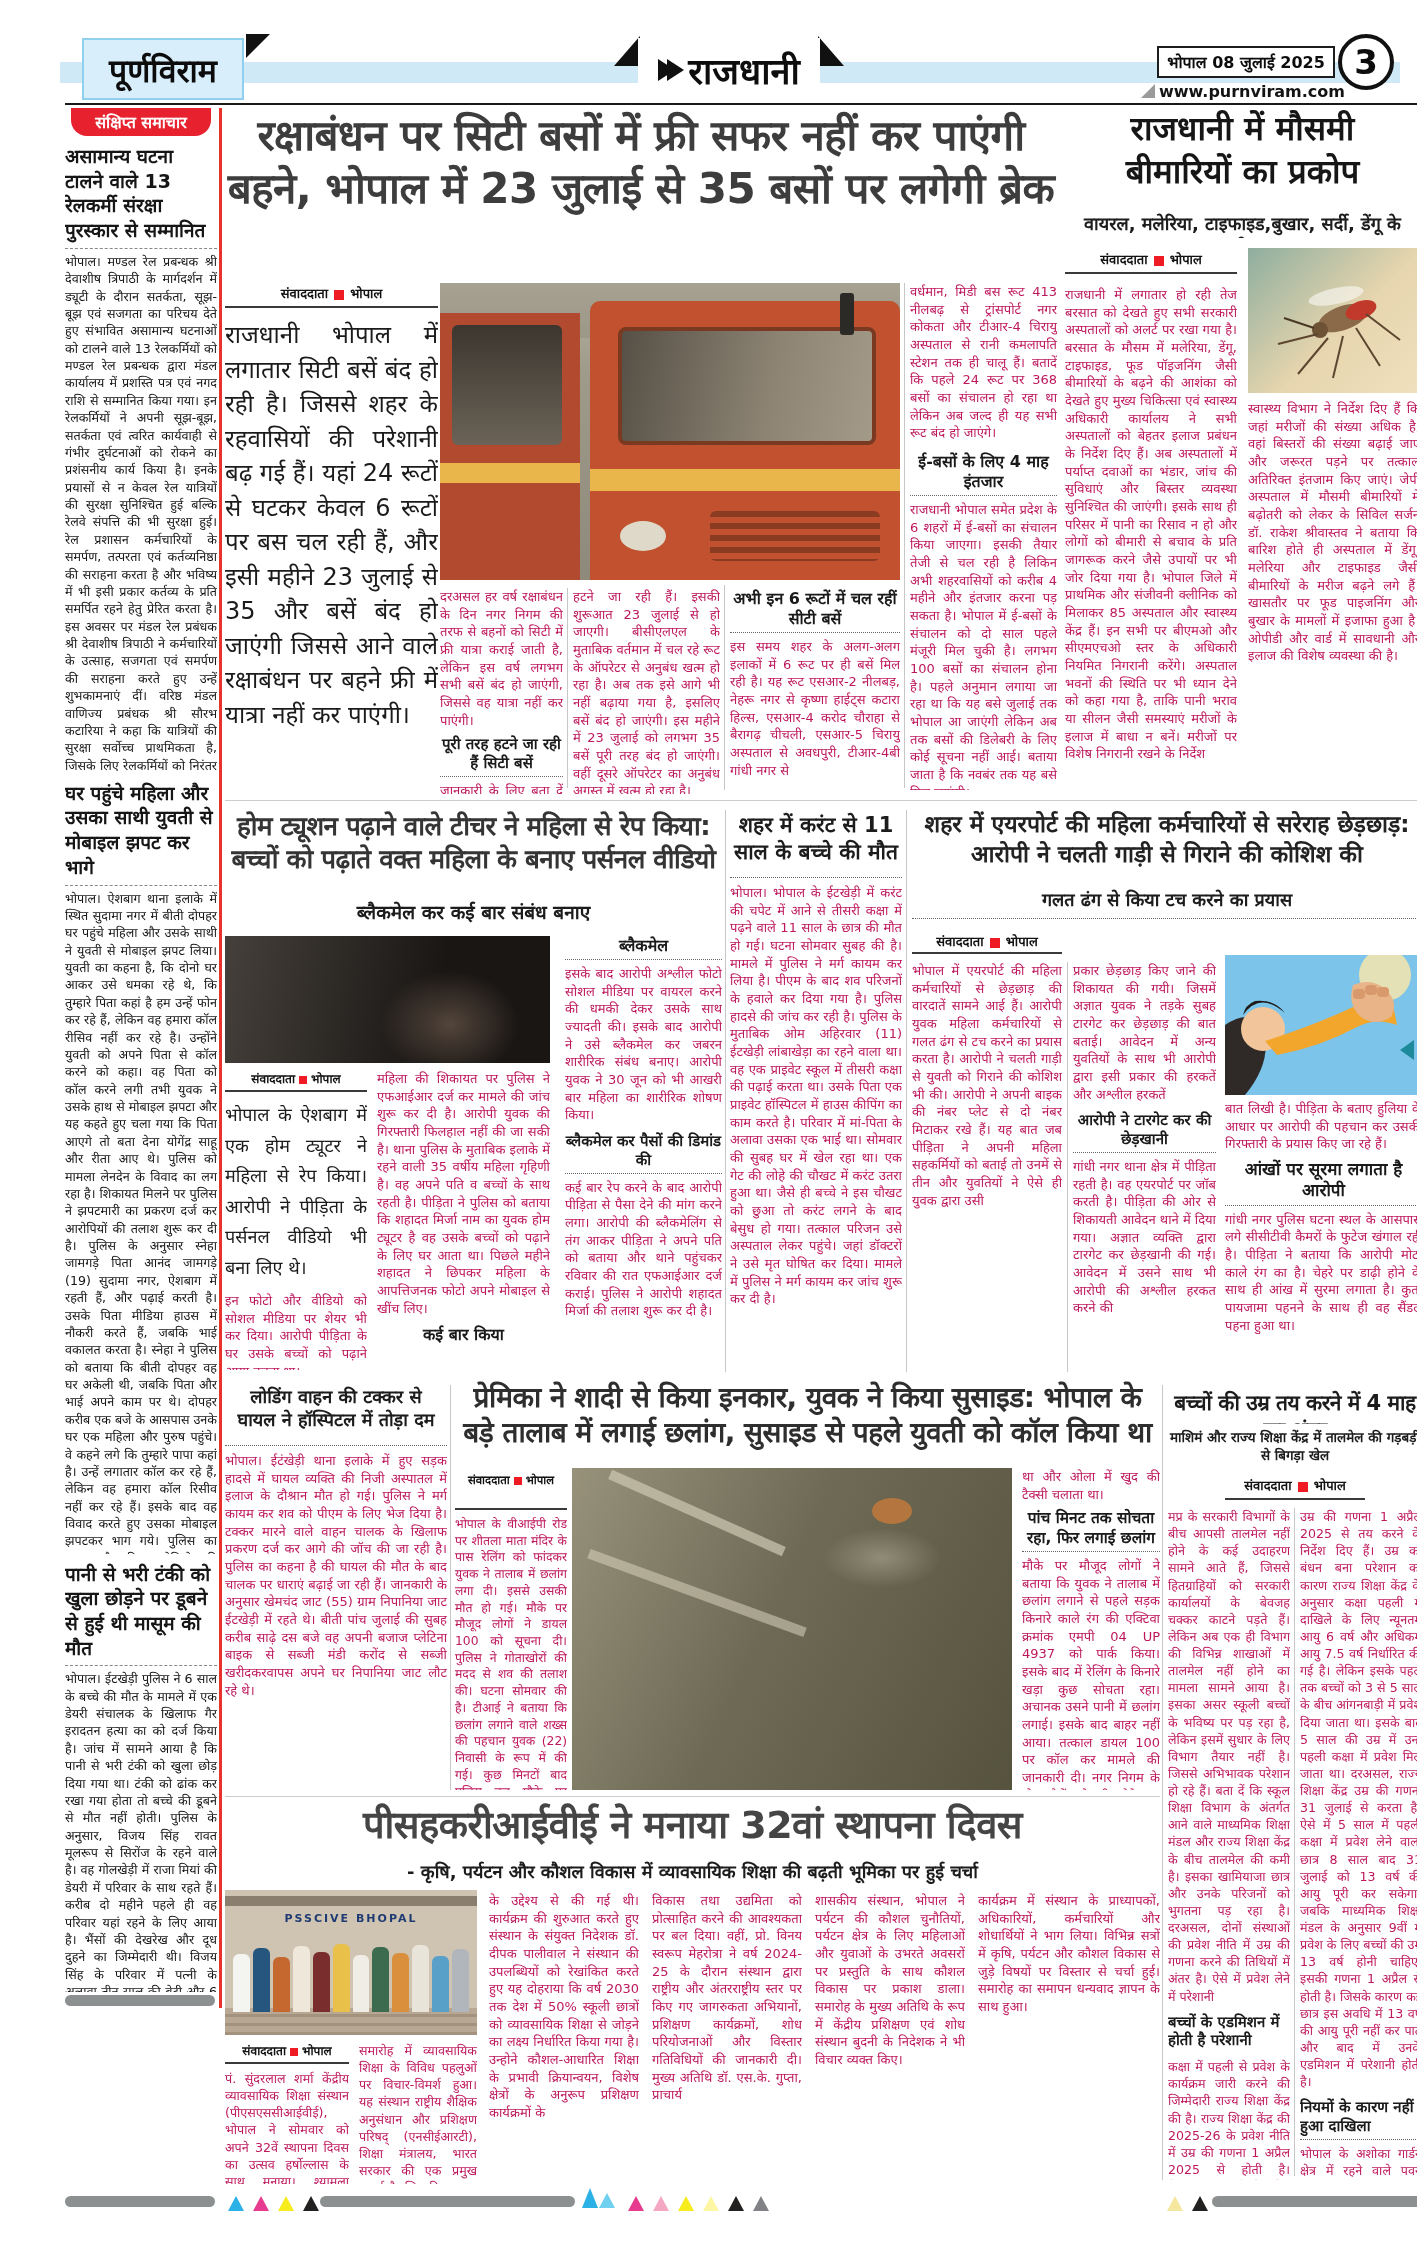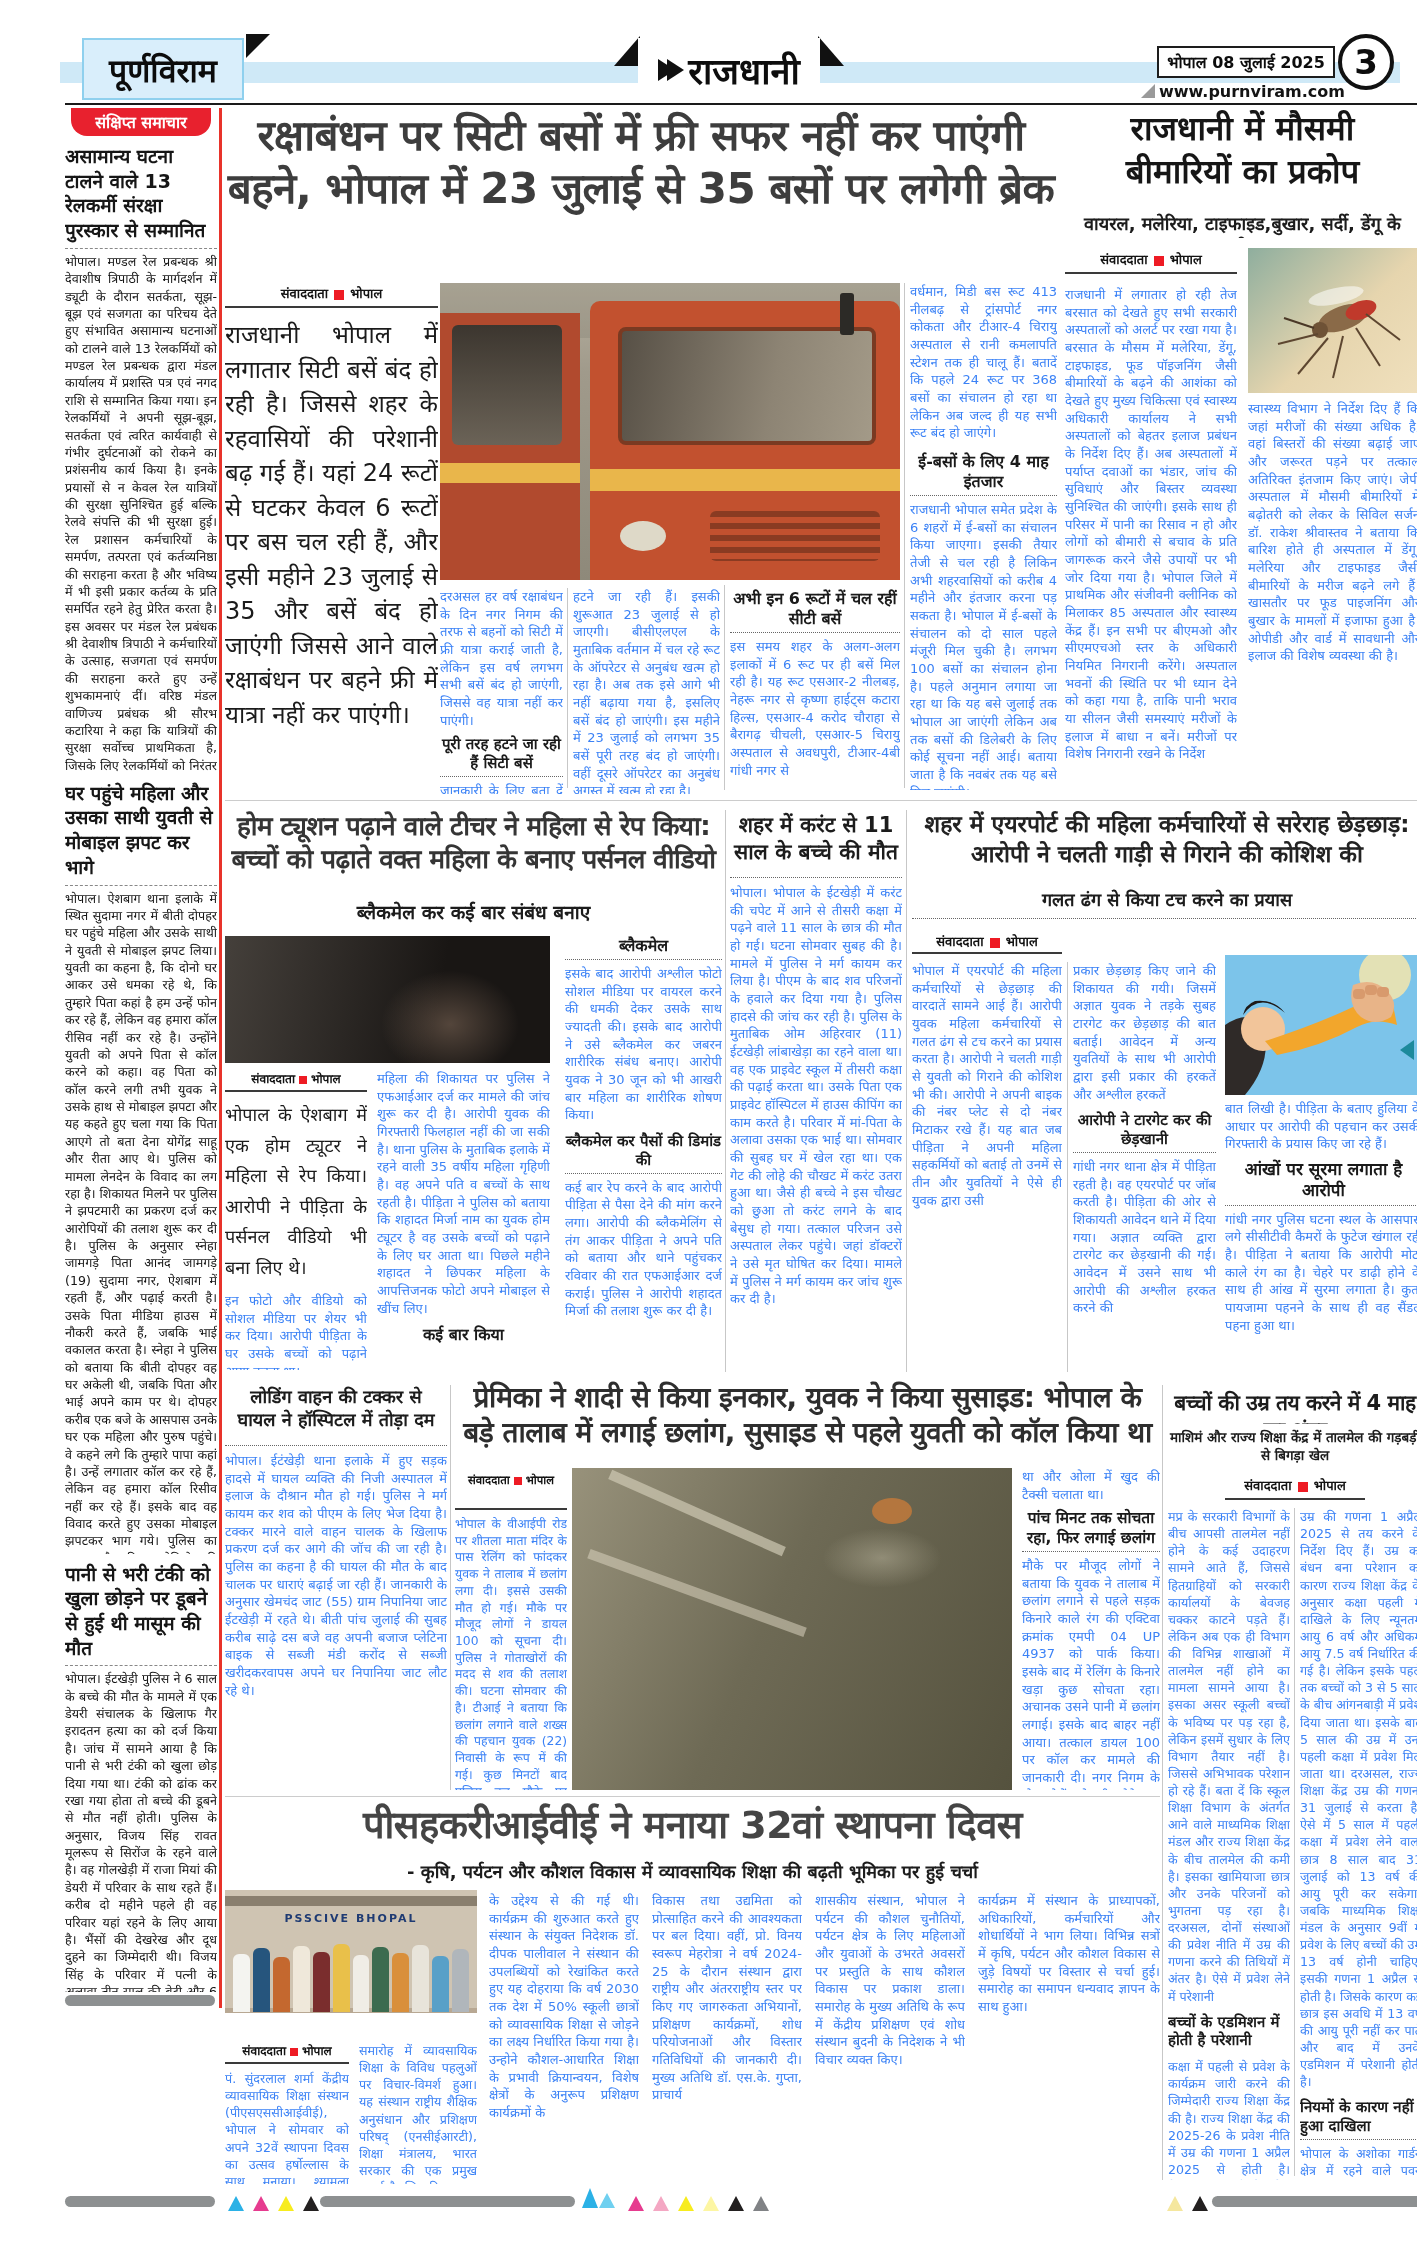--- a/index.html
+++ b/index.html
@@ -1,19 +1,19 @@
 <!DOCTYPE html>
 <html><head>
 <meta charset="utf-8">
 <style>
   html,body{margin:0;padding:0;background:#ffffff;}
   #page{position:relative;width:1417px;height:2251px;background:#fff;overflow:hidden;
         font-family:"DejaVu Sans","Liberation Sans",sans-serif;color:#111;margin-left:20px;}
   .abs{position:absolute;box-sizing:border-box;}
-  .jt{font-size:13px;line-height:1.36;text-align:justify;color:#3b82f6;overflow:hidden;}
+  .jt{font-size:13px;line-height:1.36;text-align:justify;color:#be185d;overflow:hidden;}
   .hd{font-weight:bold;color:#3d3d3d;text-align:center;letter-spacing:-0.5px;line-height:1.25;overflow:hidden;}
   .hd2{font-weight:bold;color:#1c1c1c;line-height:1.3;overflow:hidden;}
   .subh{font-weight:bold;text-align:center;color:#1a1a1a;border-bottom:1px dotted #666;
         padding-bottom:3px;margin:6px 0 5px 0;line-height:1.25;}
   .byl{font-weight:bold;font-size:13px;text-align:center;color:#121212;white-space:nowrap;overflow:hidden;}
   .sq{display:inline-block;width:10px;height:10px;background:#ee1b24;margin:0 6px;vertical-align:middle;}
   .byrule{border-top:2px solid #3a3a3a;}
   .dotr{border-top:1px dotted #666;}
   .vline{width:1px;background:#c7c7c7;}
   .hline{height:1px;background:#cccccc;}
@@ -281,21 +281,21 @@
   <div class="abs" style="left:1280px;top:1508px;width:122px;height:672px;overflow:hidden;">
     <div class="jt" style="font-size:12.6px;">उम्र की गणना 1 अप्रैल 2025 से तय करने के निर्देश दिए हैं। उम्र का बंधन बना परेशान का कारण राज्य शिक्षा केंद्र के अनुसार कक्षा पहली में दाखिले के लिए न्यूनतम आयु 6 वर्ष और अधिकम आयु 7.5 वर्ष निर्धारित की गई है। लेकिन इसके पहले तक बच्चों को 3 से 5 साल के बीच आंगनबाड़ी में प्रवेश दिया जाता था। इसके बाद 5 साल की उम्र में उन्हें पहली कक्षा में प्रवेश मिल जाता था। दरअसल, राज्य शिक्षा केंद्र उम्र की गणना 31 जुलाई से करता है। ऐसे में 5 साल में पहली कक्षा में प्रवेश लेने वाला छात्र 8 साल बाद 31 जुलाई को 13 वर्ष की आयु पूरी कर सकेगा। जबकि माध्यमिक शिक्षा मंडल के अनुसार 9वीं में प्रवेश के लिए बच्चों की उम्र 13 वर्ष होनी चाहिए, इसकी गणना 1 अप्रैल से होती है। जिसके कारण कई छात्र इस अवधि में 13 वर्ष की आयु पूरी नहीं कर पाते और बाद में उनके एडमिशन में परेशानी होती है।</div>
     <div class="subh" style="font-size:15px;text-align:left;margin-top:8px;">नियमों के कारण नहीं हुआ दाखिला</div>
     <div class="jt" style="font-size:12.6px;">भोपाल के अशोका गार्डन क्षेत्र में रहने वाले पवन लोधी ने बताया कि मेरे बेटे की उम्र 31 जुलाई 2025 तक 6 साल 6 महीने हो रही है, जिससे उसका एडमिशन नहीं हो पाया। यदि उम्र की गणना 1 अप्रैल 2025 से की जाती तो वह 6 साल 2 महीने का रहता और उसका आसानी से एडमिशन हो जाता। अब एक साल बर्बाद होगा। वहीं, अवधपुरी निवासी राकेश पाठक ने बताया कि राज्य शिक्षा केंद्र के नियमानुसार उनके बेटी का एडमिशन केजी टू में हो गया है।</div>
   </div>
 
   <div class="abs hline" style="left:205px;top:1796px;width:935px;"></div>
   <div class="abs hd" style="left:205px;top:1802px;width:935px;height:56px;font-size:38px;color:#454545;">पीसहकरीआईवीई ने मनाया 32वां स्थापना दिवस</div>
   <div class="abs hd2" style="left:205px;top:1860px;width:935px;height:26px;font-size:18px;text-align:center;">- कृषि, पर्यटन और कौशल विकास में व्यावसायिक शिक्षा की बढ़ती भूमिका पर हुई चर्चा</div>
 
-  <div class="abs photo" style="left:205px;top:1890px;width:252px;height:123px;background:#cfc4b2;">
+  <div class="abs photo" style="left:205px;top:1890px;width:252px;height:145px;background:#cfc4b2;">
     <div class="abs" style="left:0;top:6px;width:252px;height:10px;background:#8a7f6e;"></div>
     <div class="abs" style="left:0;top:22px;width:252px;text-align:center;font-size:11px;font-weight:bold;letter-spacing:2px;color:#1f3b73;">PSSCIVE BHOPAL</div>
     <div class="abs" style="left:0;top:118px;width:252px;height:27px;background:repeating-linear-gradient(#b8a893 0 6px,#a3937e 6px 9px);"></div>
     <div class="abs" style="left:8px;top:52px;width:236px;height:70px;display:flex;align-items:flex-end;gap:3px;">
       <span style="flex:1;height:58px;background:#f4f4f0;border-radius:6px 6px 0 0;"></span>
       <span style="flex:1;height:64px;background:#26557d;border-radius:6px 6px 0 0;"></span>
       <span style="flex:1;height:55px;background:#c4682f;border-radius:6px 6px 0 0;"></span>
       <span style="flex:1;height:66px;background:#efe8da;border-radius:6px 6px 0 0;"></span>
       <span style="flex:1;height:60px;background:#7a2d2d;border-radius:6px 6px 0 0;"></span>
       <span style="flex:1;height:68px;background:#e9c04a;border-radius:6px 6px 0 0;"></span>

